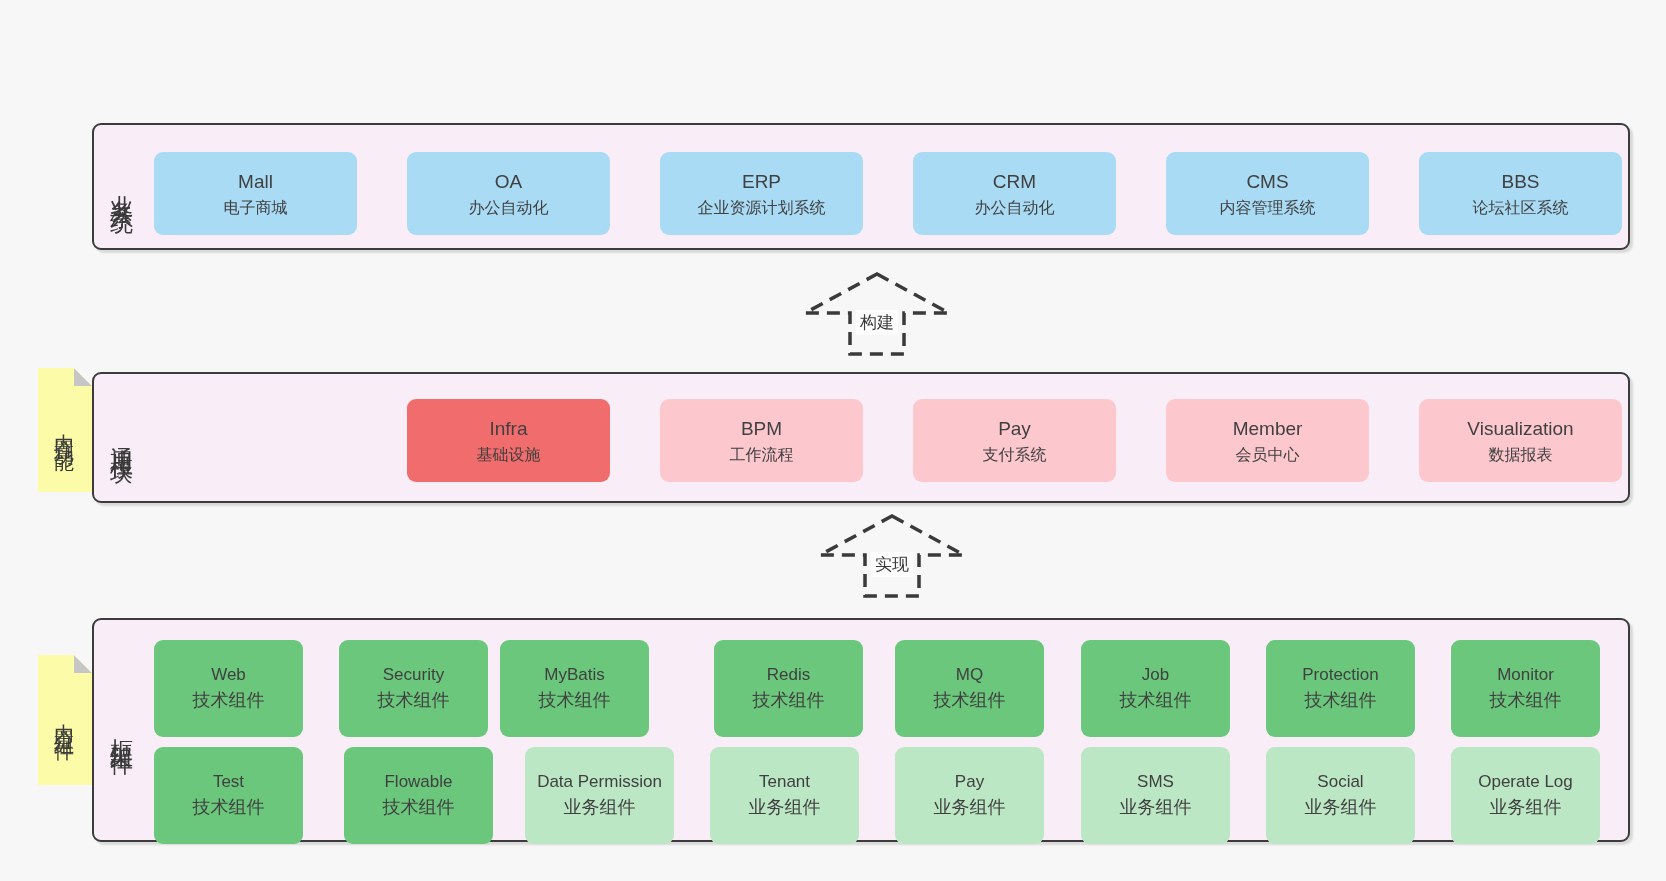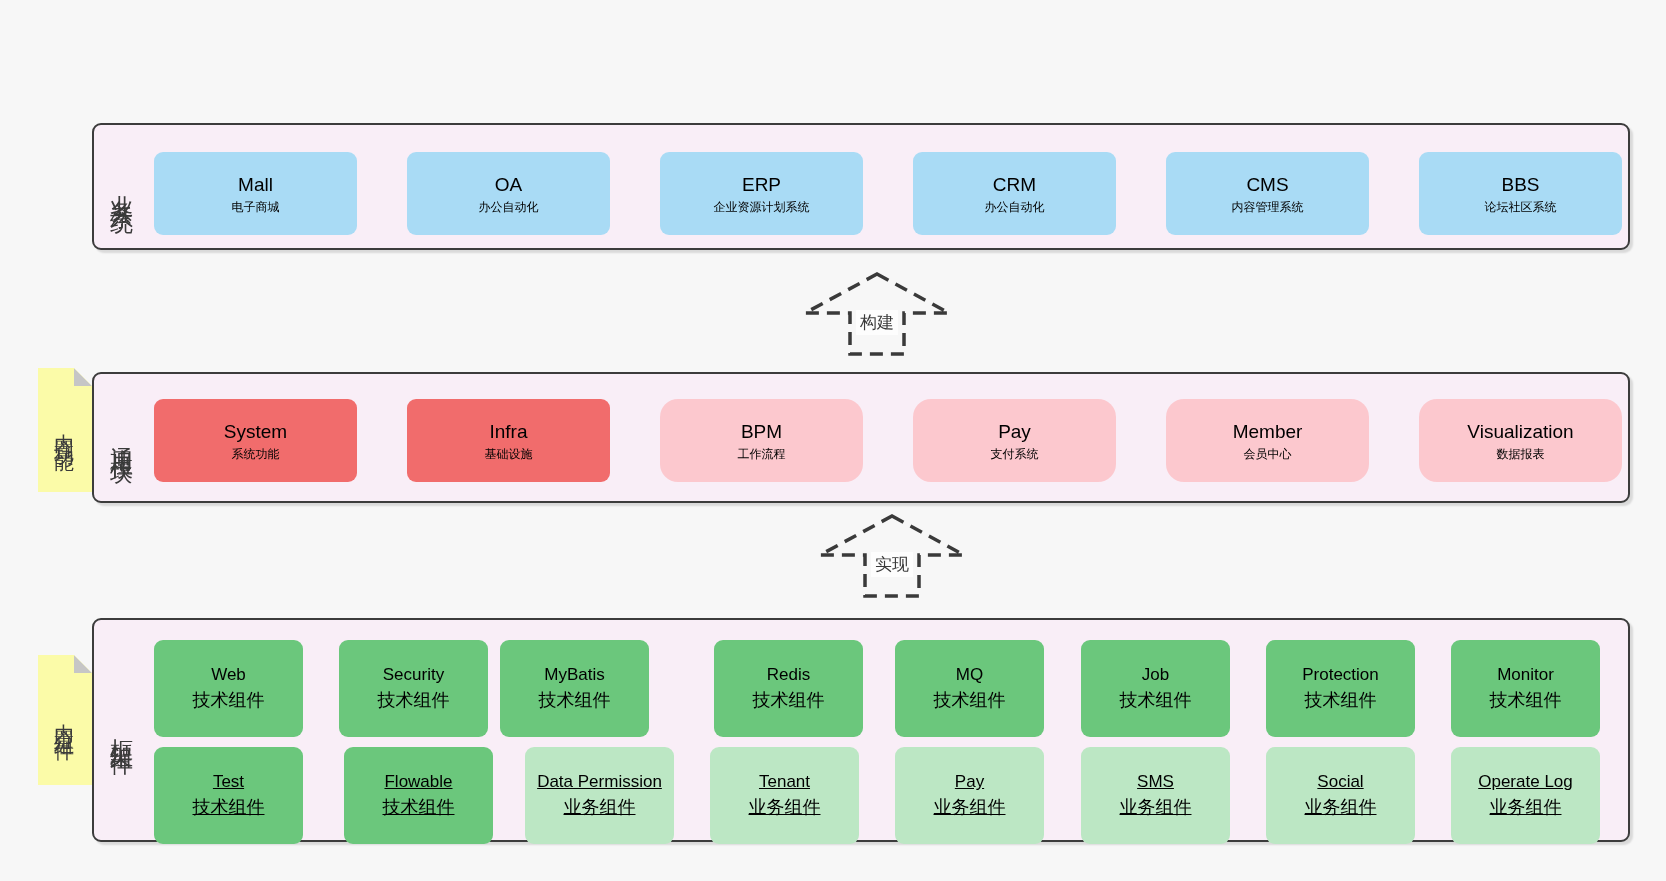--- a/index.html
+++ b/index.html
@@ -19,36 +19,36 @@
   .band-label {
     position:absolute; left:13px; top:50%; transform:translateY(-50%);
     writing-mode:vertical-rl; text-orientation:upright;
     font-size:23px; letter-spacing:5px; color:#3a3a3a; white-space:nowrap;
   }
 
   
   .box {
     position:absolute; border-radius:9px; box-sizing:border-box;
     display:flex; flex-direction:column; align-items:center; justify-content:center;
-    text-align:center; color:#000000;
+    text-align:center; color:#404040;
   }
   .box .t { font-size:19px; line-height:1.45; }
-  .box .s { font-size:12px; line-height:1.45; }
+  .box .s { font-size:16px; line-height:1.45; }
   .cols6 { width:203px; height:83px; }
   .band-business .cols6 { top:27px; }
   .band-common   .cols6 { top:25px; }
   .cols8 { width:149px; height:97px; }
   .cols8 .t { font-size:17px; line-height:1.32; }
   .cols8 .s { font-size:18px; line-height:1.45; }
   .row1 { top:20px; }
-  .row2 { top:127px;text-decoration:underline; }
+  .row2 { top:127px; }
 
   .blue        { background:#a9dbf5; }
   .red         { background:#f16c6c; }
-  .pink        { background:#fcc8ce;border-radius:18px; }
+  .pink        { background:#fcc8ce; }
   .green-dark  { background:#6bc77c; }
   .green-light { background:#bce7c4;text-align:center; }
 
   
   .sticky {
     position:absolute; left:38px; width:54px; background:#fbfba8;
     display:flex; align-items:center; justify-content:center;
     writing-mode:vertical-rl; text-orientation:upright;
     font-size:20px; letter-spacing:6px; color:#3a3a3a;
     clip-path:polygon(0 0, calc(100% - 18px) 0, 100% 18px, 100% 100%, 0 100%);
@@ -117,24 +117,20 @@
 
   <div class="arrow arrow-build">
     <svg width="154" height="88" viewBox="0 0 154 88">
       <polygon points="77,4 149,43 104,43 104,84 50,84 50,43 5,43"></polygon>
     </svg>
     <div class="arrow-label">构建</div>
   </div>
 
   <div class="band band-common">
     <div class="band-label">通用模块</div>
-    <div class="box red cols6" style="left:60px">
-      <div class="t">System</div>
-      <div class="s">系统功能</div>
-    </div>
     <div class="box red cols6" style="left:313px">
       <div class="t">Infra</div>
       <div class="s">基础设施</div>
     </div>
     <div class="box pink cols6" style="left:566px">
       <div class="t">BPM</div>
       <div class="s">工作流程</div>
     </div>
     <div class="box pink cols6" style="left:819px">
       <div class="t">Pay</div>

